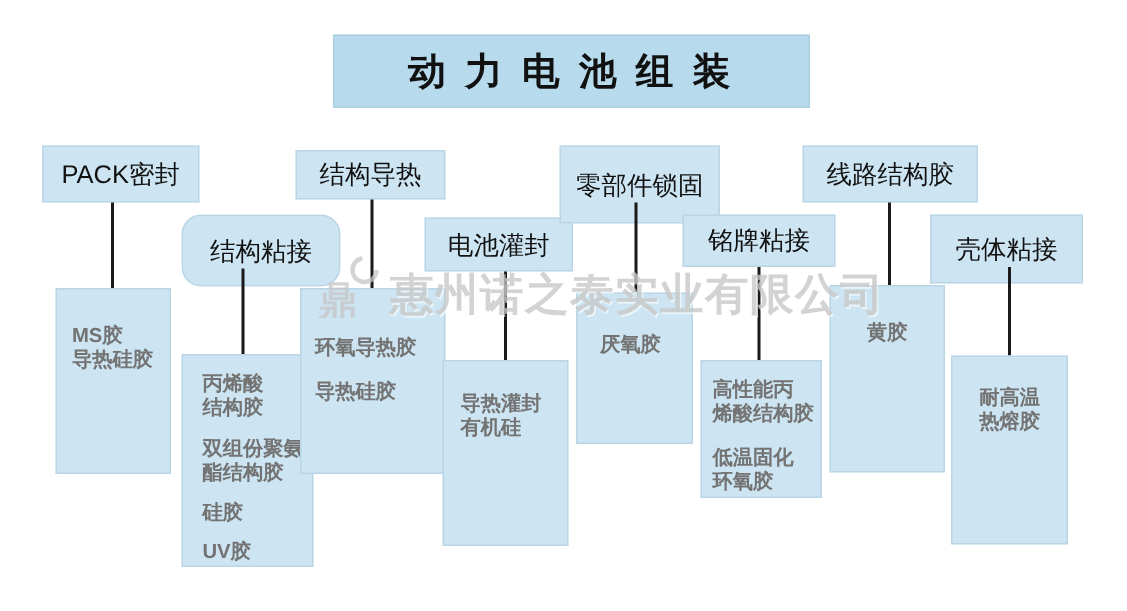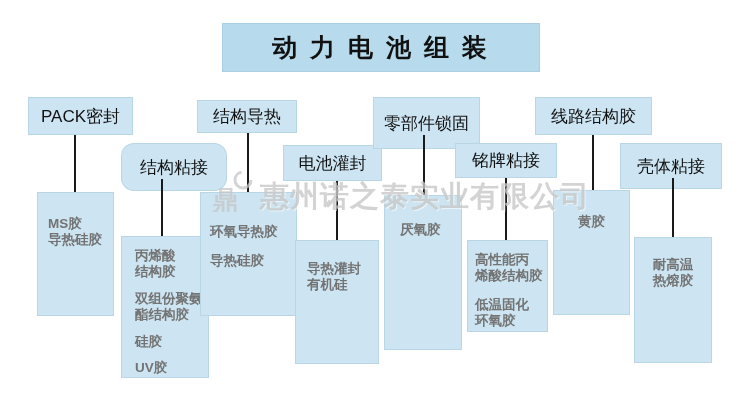--- a/index.html
+++ b/index.html
@@ -66,21 +66,21 @@
     line-height: 1.22;
     white-space: pre-line;
     margin-bottom: 10px;
   }
   .pitem:last-child { margin-bottom: 0; }
   .pb-1 { left: 37px;  top: 192px; width: 77px;  height: 124px; padding: 23px 4px 0 10px; }
   .pb-2 { left: 121px; top: 236px; width: 88px;  height: 142px; padding: 11px 2px 0 13px; }
   .pb-3 { left: 200px; top: 192px; width: 97px;  height: 124px; padding: 31px 2px 0 9px; }
   .pb-3 .pitem { margin-bottom: 13px; }
   .pb-4 { left: 295px; top: 240px; width: 84px;  height: 124px; padding: 20px 2px 0 11px; }
-  .pb-5 { left: 384px; top: 195px; width: 78px;  height: 155px; padding: 26px 2px 0 15px; }
+  .pb-5 { left: 384px; top: 195px; width: 78px;  height: 101px; padding: 26px 2px 0 15px; }
   .pb-6 { left: 467px; top: 240px; width: 81px;  height: 92px; padding: 11px 2px 0 7px; }
   .pb-6 .pitem { margin-bottom: 12px; }
   .pb-7 { left: 553px; top: 190px; width: 77px;  height: 125px; padding: 23px 0 0 0; text-align: center; }
   .pb-8 { left: 634px; top: 237px; width: 78px;  height: 126px; padding: 19px 0 0 0; text-align: center; }
   .watermark {
     position: absolute;
     left: 212px; top: 168px;
     display: flex; align-items: flex-start;
     pointer-events: none;
     z-index: 5;

